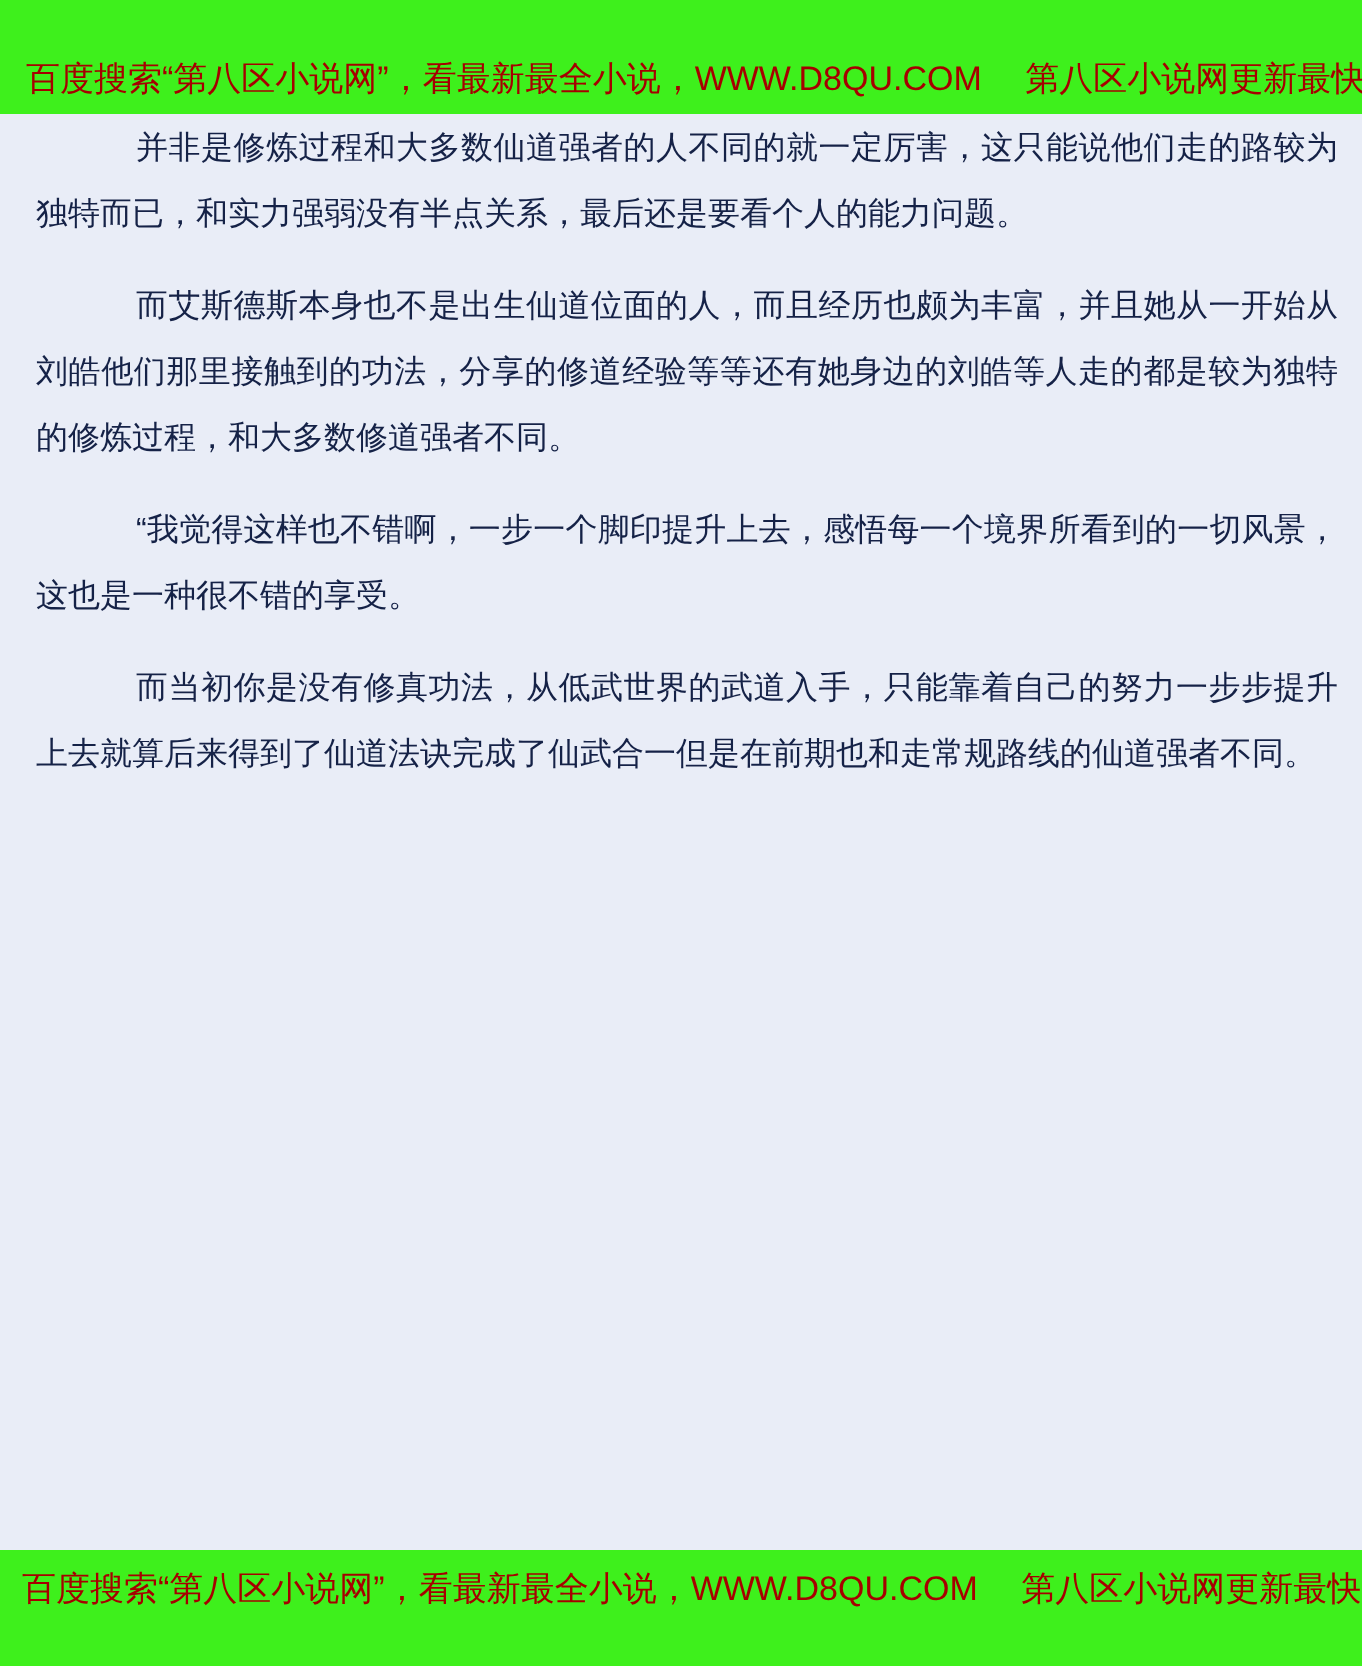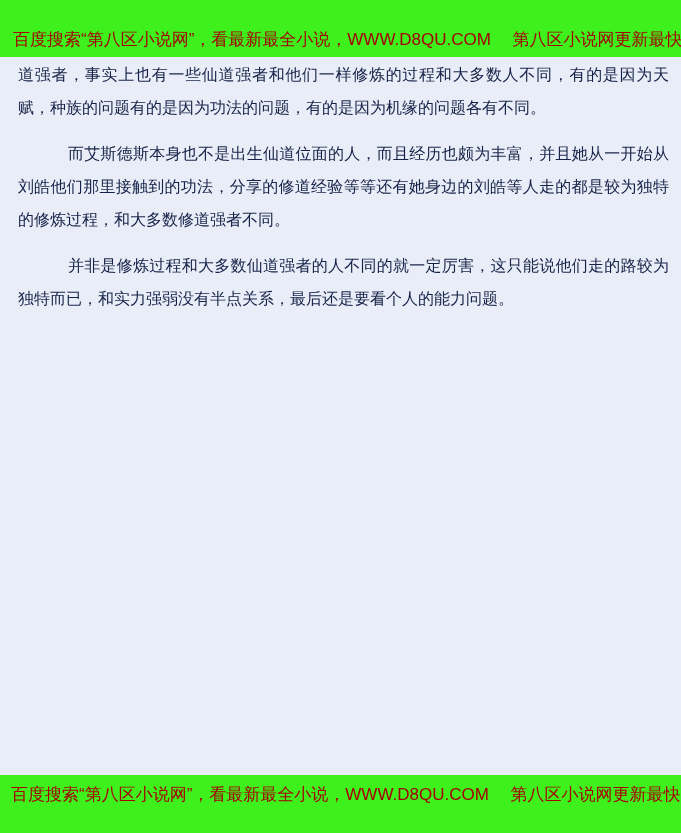--- a/index.html
+++ b/index.html
@@ -56,20 +56,21 @@
   }
 </style>
 </head>
 <body>
 
 <div class="banner top">
   <span>百度搜索“第八区小说网”，看最新最全小说，WWW.D8QU.COM　 第八区小说网更新最快！</span>
 </div>
 
 <main class="content">
-    <p class="para">道强者，事实上也有一些仙道强者和他们一样修炼的过程和大多数人不同，有的是因为天赋，种族的问题有的是因为功法的问题，有的是因为机缘的问题各有不同。</p>
+    <p class="para indent">并非是修炼过程和大多数仙道强者的人不同的就一定厉害，这只能说他们走的路较为独特而已，和实力强弱没有半点关系，最后还是要看个人的能力问题。</p>
     <p class="para indent">而艾斯德斯本身也不是出生仙道位面的人，而且经历也颇为丰富，并且她从一开始从刘皓他们那里接触到的功法，分享的修道经验等等还有她身边的刘皓等人走的都是较为独特的修炼过程，和大多数修道强者不同。</p>
-    <p class="para indent">并非是修炼过程和大多数仙道强者的人不同的就一定厉害，这只能说他们走的路较为独特而已，和实力强弱没有半点关系，最后还是要看个人的能力问题。</p>
+    <p class="para indent">“我觉得这样也不错啊，一步一个脚印提升上去，感悟每一个境界所看到的一切风景，这也是一种很不错的享受。</p>
+    <p class="para indent">而当初你是没有修真功法，从低武世界的武道入手，只能靠着自己的努力一步步提升上去就算后来得到了仙道法诀完成了仙武合一但是在前期也和走常规路线的仙道强者不同。</p>
   </main>
 
 <div class="banner bottom">
   <span>百度搜索“第八区小说网”，看最新最全小说，WWW.D8QU.COM　 第八区小说网更新最快！</span>
 </div>
 
 </body></html>

